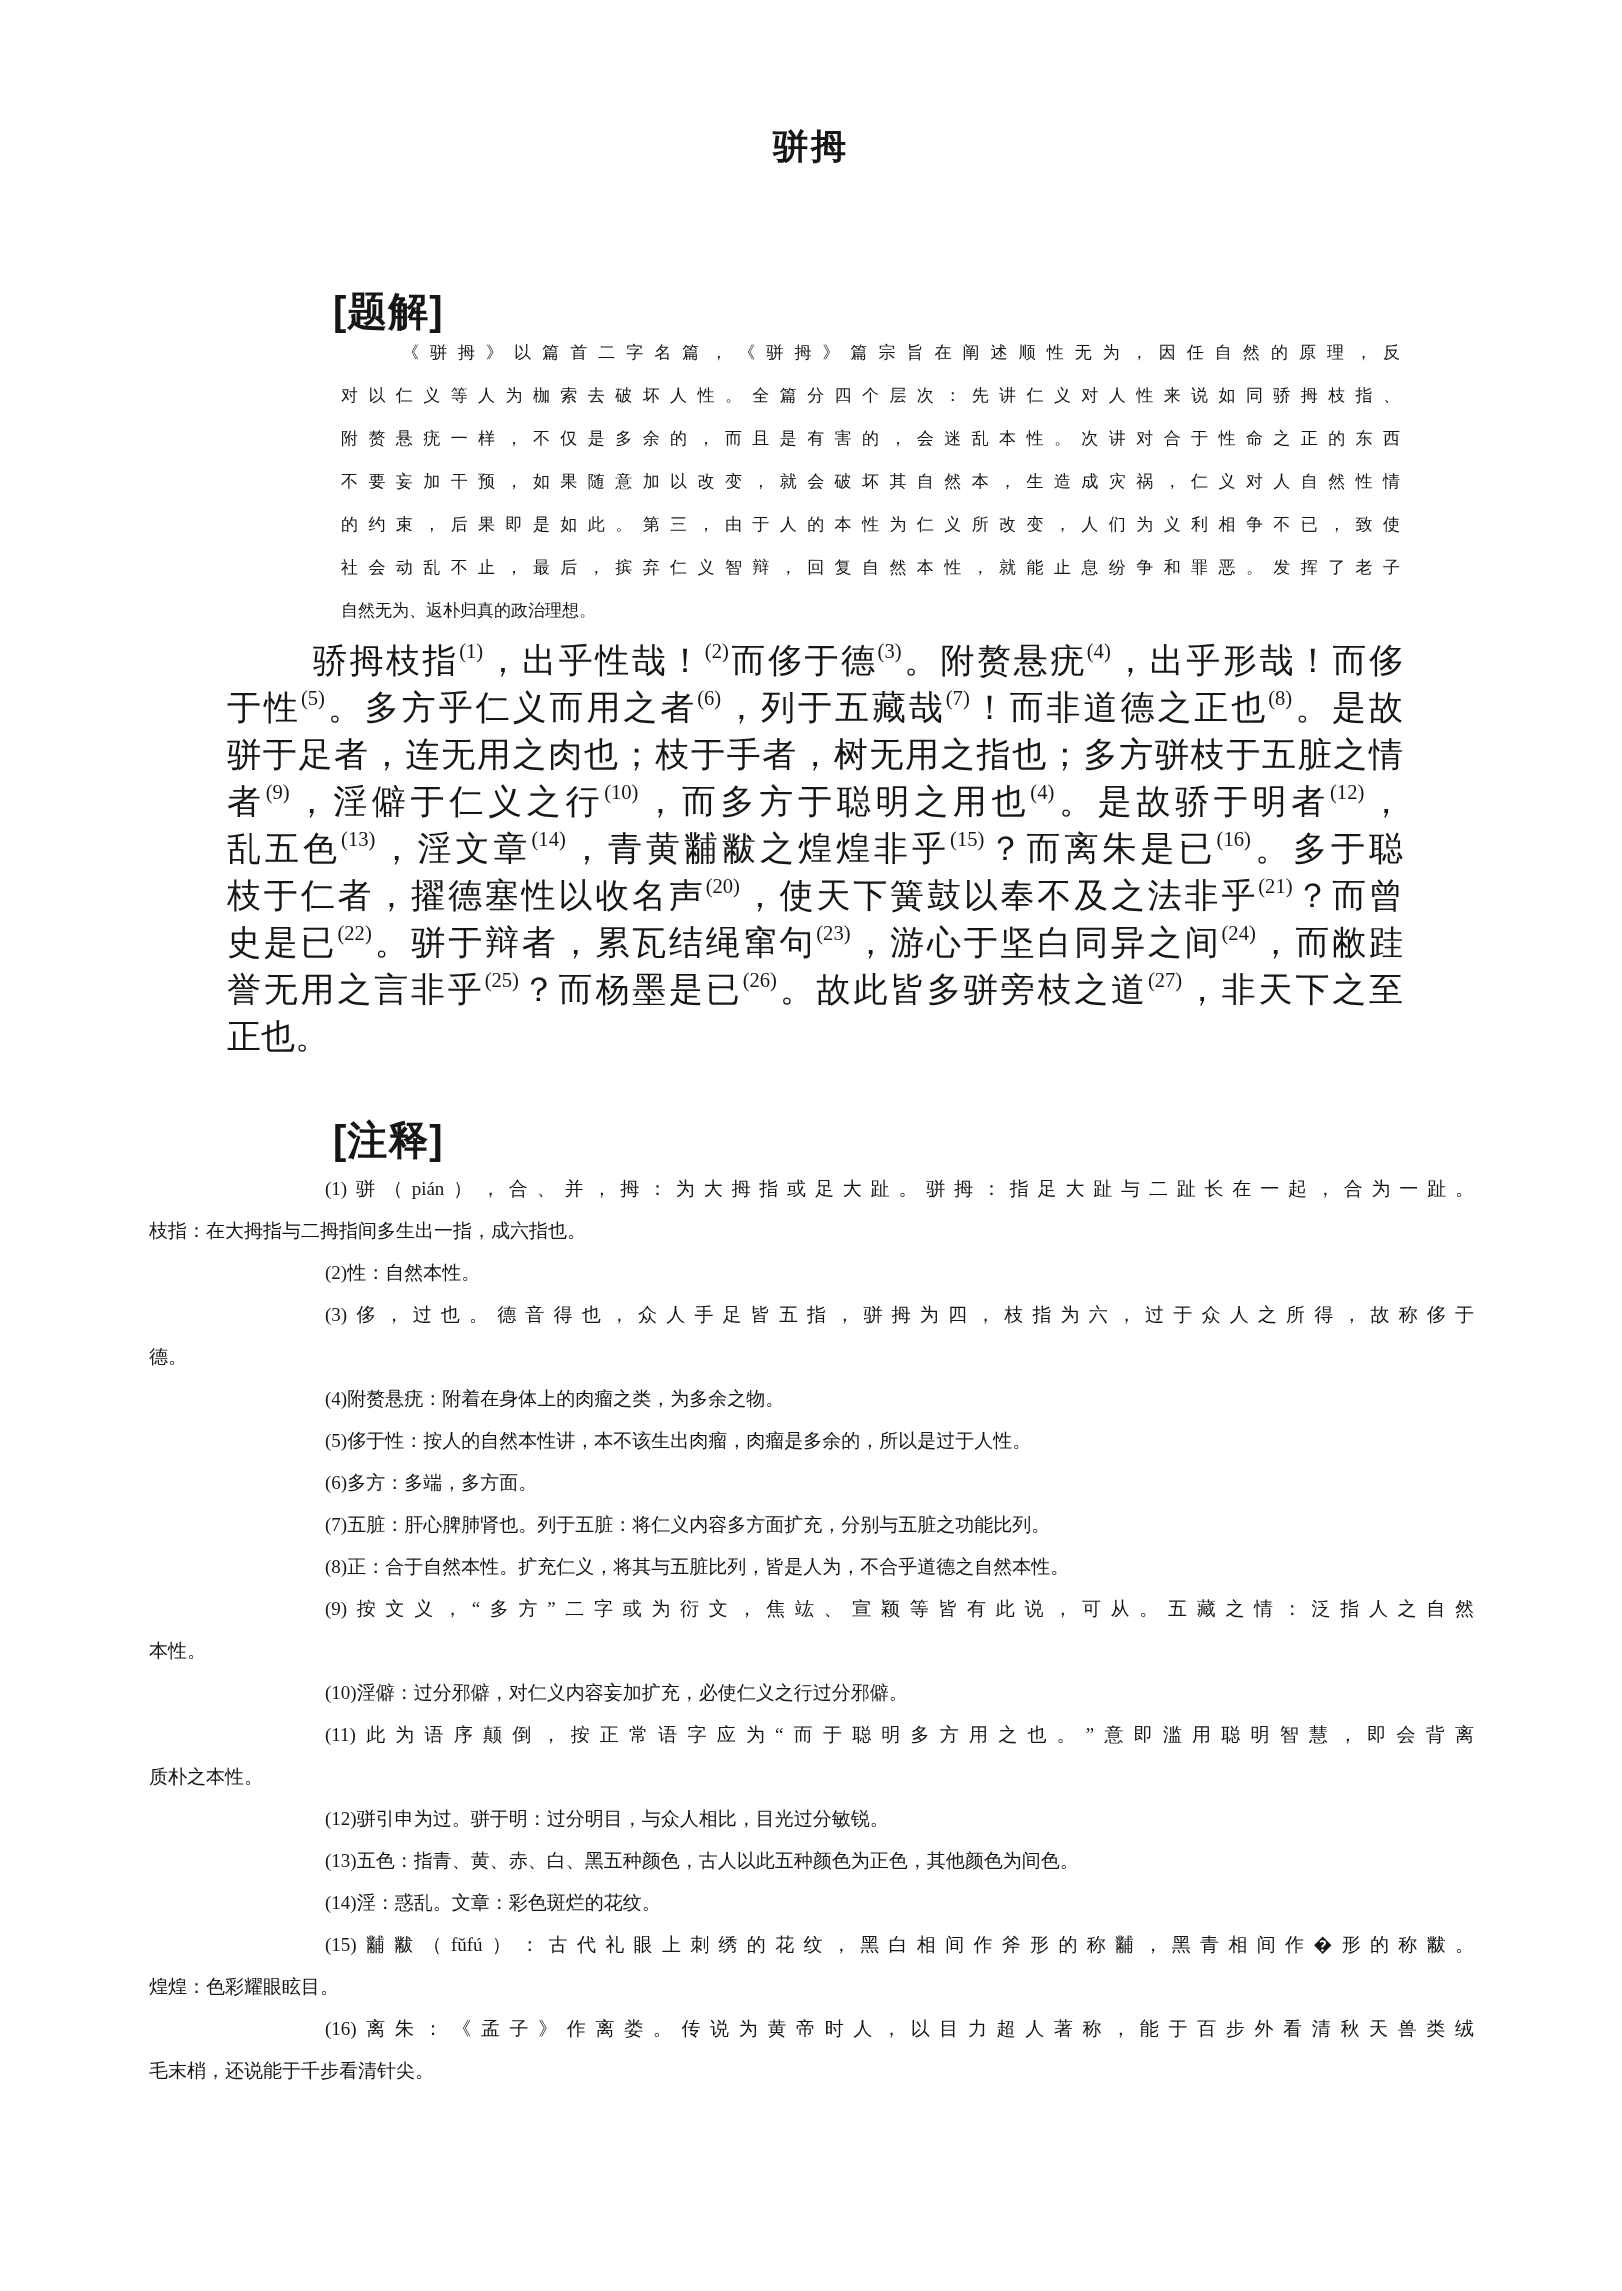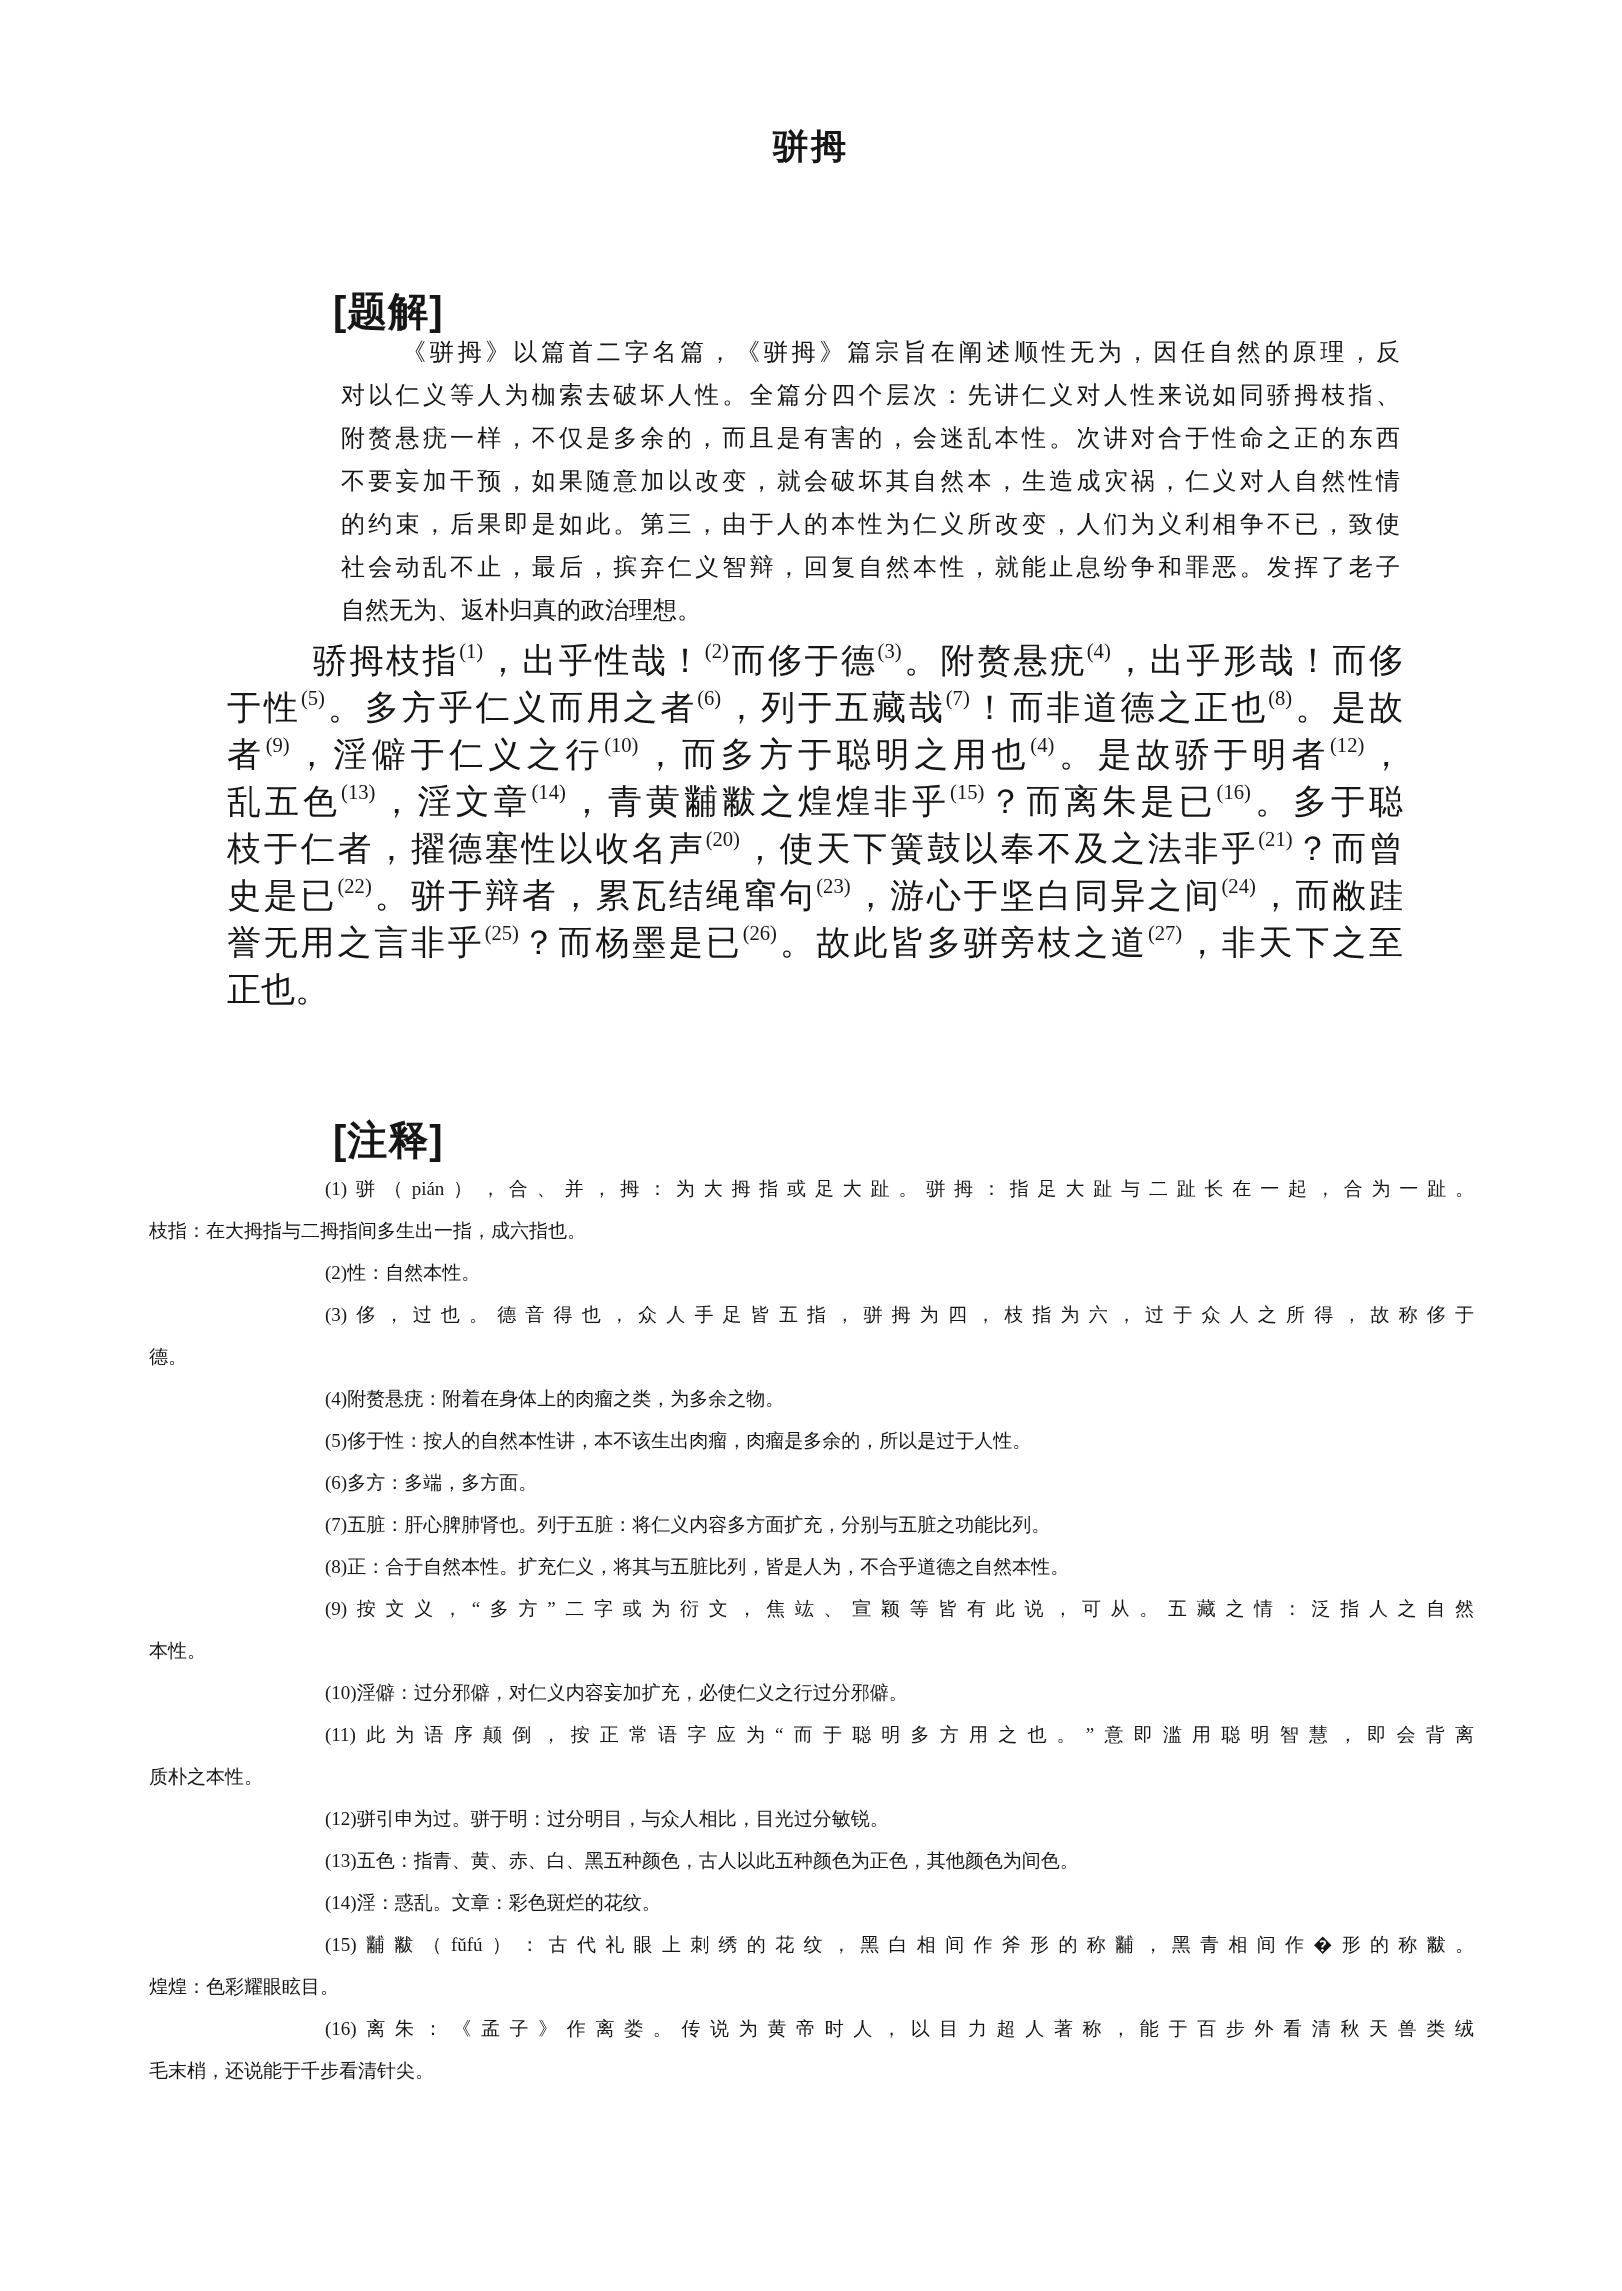--- a/index.html
+++ b/index.html
@@ -20,21 +20,21 @@
   .sec-header{
     position:absolute;left:333px;
     font-family:"Liberation Sans", sans-serif;
     font-weight:700;font-size:40px;letter-spacing:1px;
   }
   #tijieHeader{top:284px;}
   #zhushiHeader{top:1113px;}
   
   .tijie{
     position:absolute;left:341px;top:331px;width:1059px;
-    font-size:24px;line-height:43px;
+    font-size:17px;line-height:43px;
   }
   .tijie .line{text-align:justify;text-align-last:justify;white-space:nowrap0;}
   .tijie .line:last-child{text-align-last:left;}
   .tijie .line.indent{text-indent:61px;}
   
   .main{
     position:absolute;left:227px;top:637px;width:1176px;
     font-size:34px;line-height:47px;
   }
   .main .line{text-align:justify;text-align-last:justify;}
@@ -69,20 +69,21 @@
       <div class="line">附赘悬疣一样，不仅是多余的，而且是有害的，会迷乱本性。次讲对合于性命之正的东西</div>
       <div class="line">不要妄加干预，如果随意加以改变，就会破坏其自然本，生造成灾祸，仁义对人自然性情</div>
       <div class="line">的约束，后果即是如此。第三，由于人的本性为仁义所改变，人们为义利相争不已，致使</div>
       <div class="line">社会动乱不止，最后，摈弃仁义智辩，回复自然本性，就能止息纷争和罪恶。发挥了老子</div>
       <div class="line">自然无为、返朴归真的政治理想。</div>
     </div>
 
   <div class="main" id="mainBlock">
       <div class="line indent">骄拇枝指<sup>(1)</sup>，出乎性哉！<sup>(2)</sup>而侈于德<sup>(3)</sup>。附赘悬疣<sup>(4)</sup>，出乎形哉！而侈</div>
       <div class="line">于性<sup>(5)</sup>。多方乎仁义而用之者<sup>(6)</sup>，列于五藏哉<sup>(7)</sup>！而非道德之正也<sup>(8)</sup>。是故</div>
+      <div class="line">骈于足者，连无用之肉也；枝于手者，树无用之指也；多方骈枝于五脏之情</div>
       <div class="line">者<sup>(9)</sup>，淫僻于仁义之行<sup>(10)</sup>，而多方于聪明之用也<sup>(4)</sup>。是故骄于明者<sup>(12)</sup>，</div>
       <div class="line">乱五色<sup>(13)</sup>，淫文章<sup>(14)</sup>，青黄黼黻之煌煌非乎<sup>(15)</sup>？而离朱是已<sup>(16)</sup>。多于聪</div>
       <div class="line">枝于仁者，擢德塞性以收名声<sup>(20)</sup>，使天下簧鼓以奉不及之法非乎<sup>(21)</sup>？而曾</div>
       <div class="line">史是已<sup>(22)</sup>。骈于辩者，累瓦结绳窜句<sup>(23)</sup>，游心于坚白同异之间<sup>(24)</sup>，而敝跬</div>
       <div class="line">誉无用之言非乎<sup>(25)</sup>？而杨墨是已<sup>(26)</sup>。故此皆多骈旁枝之道<sup>(27)</sup>，非天下之至</div>
       <div class="line">正也。</div>
     </div>
 
   <div class="sec-header" id="zhushiHeader">[注释]</div>
 

